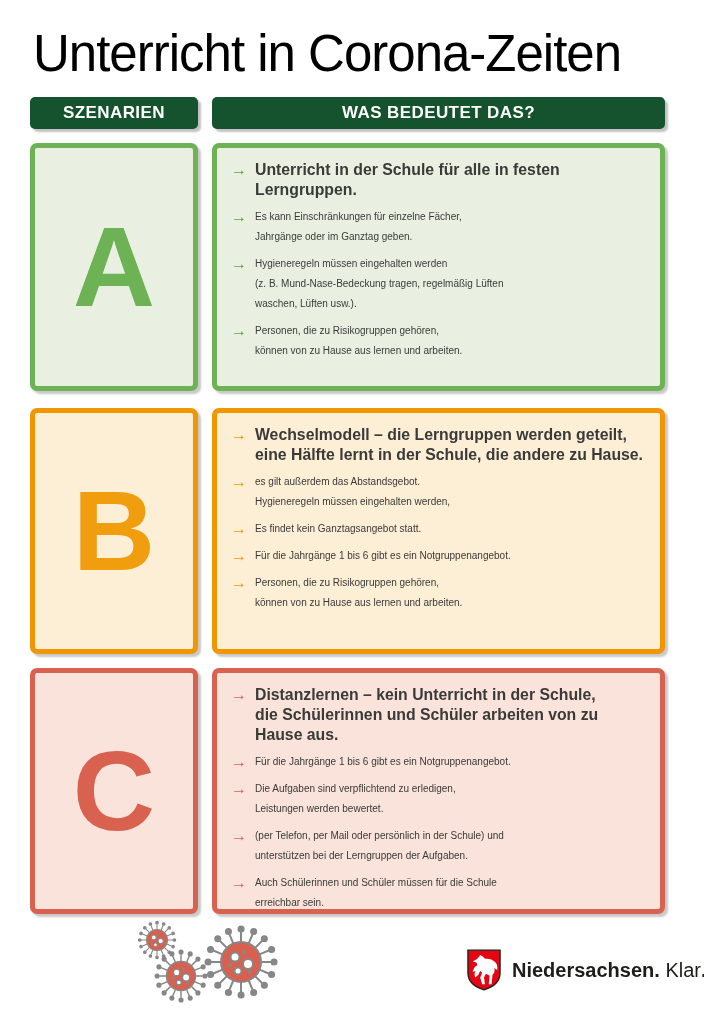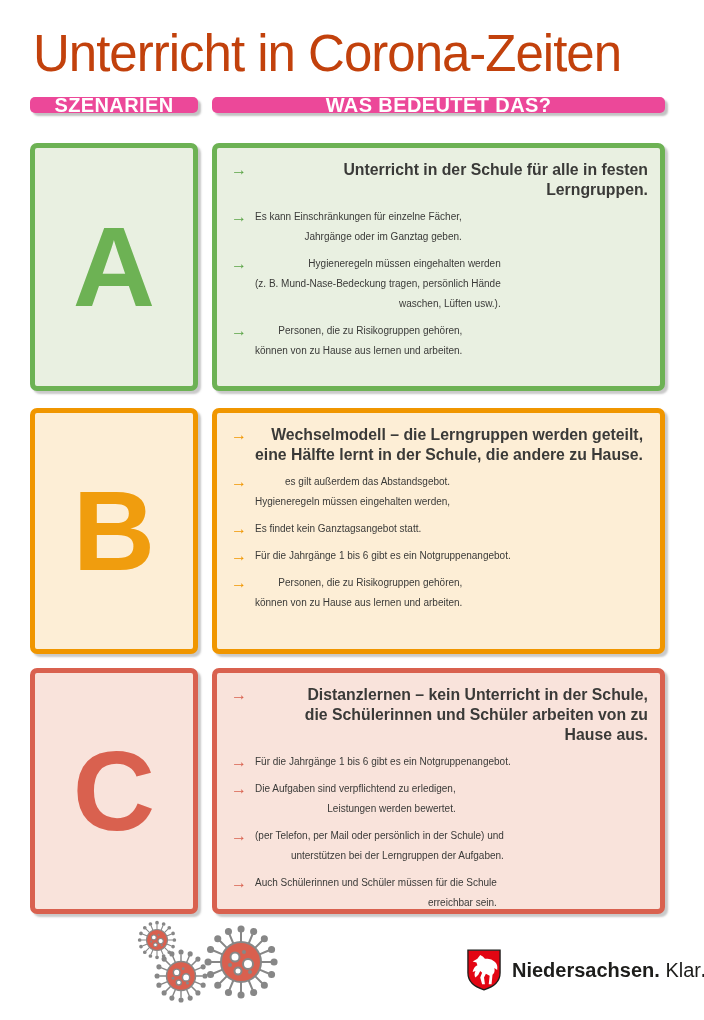--- a/index.html
+++ b/index.html
@@ -3,29 +3,29 @@
 <meta charset="utf-8">
 <style>
   html,body{margin:0;padding:0;background:#ffffff;}
   .page{
     position:relative;width:704px;height:1020px;background:#ffffff;overflow:hidden;
     font-family:"Liberation Sans",sans-serif;color:#3a3a38;
   }
   
   .title{
     position:absolute;left:33px;top:24px;width:640px;
-    font-size:51px;font-weight:400;letter-spacing:-1px;color:#c2410c;
+    font-size:51px;font-weight:400;letter-spacing:-1px;color:#000000;
     white-space:nowrap;
   }
   
   .hdr{
-    position:absolute;top:97px;height:16px;background:#ec4899;border-radius:5px;
+    position:absolute;top:97px;height:32px;background:#14532d;border-radius:5px;
     box-shadow:3px 3px 2px rgba(120,120,120,.45);
     display:flex;align-items:center;justify-content:center;
-    color:#ffffff;font-weight:bold;font-size:20px;letter-spacing:.4px;
+    color:#ffffff;font-weight:bold;font-size:17px;letter-spacing:.4px;
   }
   .hdr-left{left:30px;width:168px;}
   .hdr-right{left:212px;width:453px;text-align:right;}
   
   .letterbox,.contentbox{
     position:absolute;border-radius:7px;border-style:solid;border-width:5px;
     box-shadow:3px 3px 2px rgba(120,120,120,.4);box-sizing:border-box;
   }
   .letterbox{left:30px;width:168px;display:flex;align-items:center;justify-content:center;}
   .contentbox{left:212px;width:453px;padding:12px 12px 0 14px;}
@@ -40,21 +40,21 @@
   .row-b .bigletter{color:#f09d0e;}
   .row-c .bigletter{color:#d9614f;}
   
   .bullet{display:flex;margin:0 0 7px 0;}
   .arrow{flex:0 0 24px;font-size:16px;font-weight:bold;line-height:20px;}
   .row-a .arrow{color:#5ba447;}
   .row-b .arrow{color:#f09600;}
   .row-c .arrow{color:#d9614f;}
   .btxt{font-size:10px;line-height:20px;}
   .bullet.bold .btxt{font-weight:bold;font-size:15.8px;}
-  .bl{display:block;text-align:right;}
+  .bl{display:block;}
   
   .viruses{position:absolute;left:118px;top:916px;}
   .logo{position:absolute;left:467px;top:948px;height:44px;display:flex;align-items:center;gap:11px;}
   .logotext{font-size:20px;white-space:nowrap;color:#1d1d1b;}
   .logotext .b{font-weight:bold;}
 </style>
 </head>
 <body>
 
 <div class="page">
@@ -83,21 +83,21 @@
         <span class="arrow">→</span>
         <span class="btxt">
           <span class="bl">Es kann Einschränkungen für einzelne Fächer,</span>
           <span class="bl">Jahrgänge oder im Ganztag geben.</span>
         </span>
       </div>
       <div class="bullet">
         <span class="arrow">→</span>
         <span class="btxt">
           <span class="bl">Hygieneregeln müssen eingehalten werden</span>
-          <span class="bl">(z. B. Mund-Nase-Bedeckung tragen, persönlich Hände</span>
+          <span class="bl">(z. B. Mund-Nase-Bedeckung tragen, regelmäßig Lüften</span>
           <span class="bl">waschen, Lüften usw.).</span>
         </span>
       </div>
       <div class="bullet">
         <span class="arrow">→</span>
         <span class="btxt">
           <span class="bl">Personen, die zu Risikogruppen gehören,</span>
           <span class="bl">können von zu Hause aus lernen und arbeiten.</span>
         </span>
       </div>

